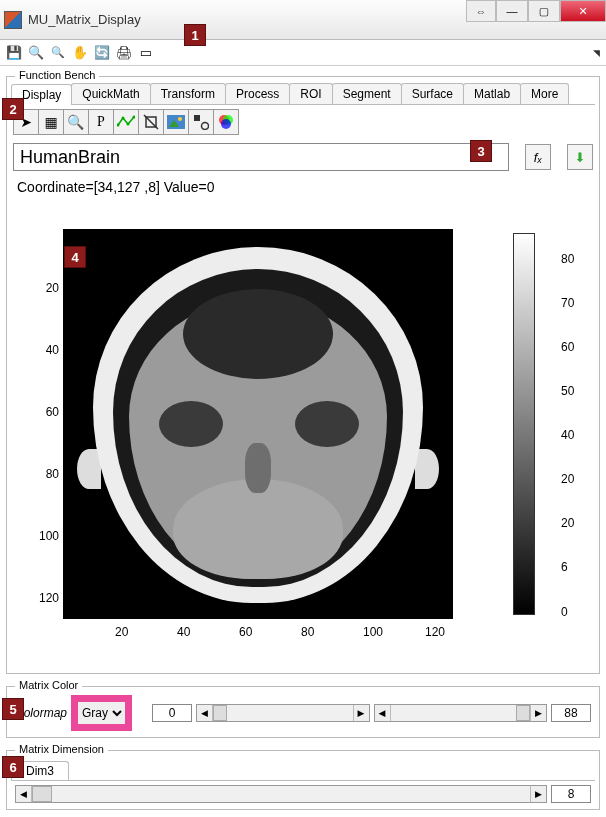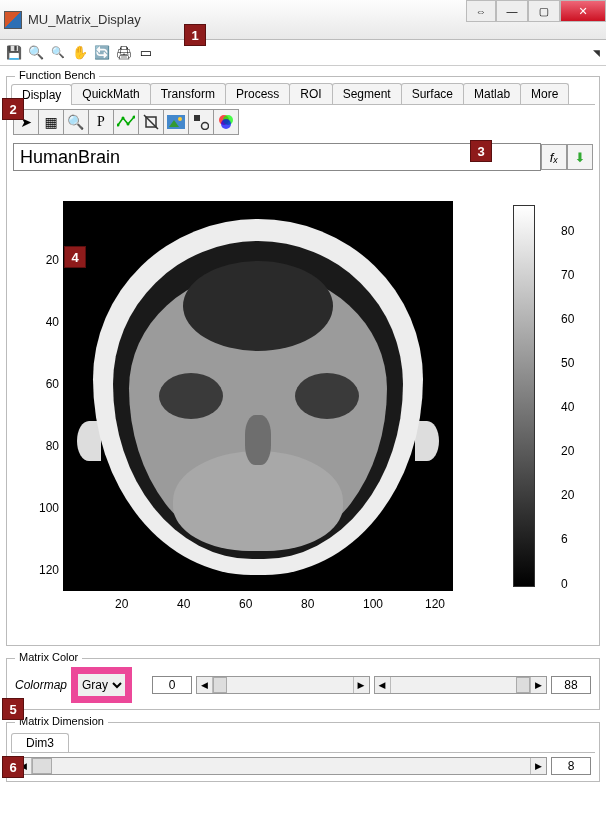--- a/index.html
+++ b/index.html
@@ -95,21 +95,21 @@
   width: 26px; height: 26px;
   border: 1px solid #999;
   background: #f2f2f2;
   display: flex; align-items: center; justify-content: center;
   font-size: 14px;
   cursor: pointer;
   margin-right: -1px;
 }
 
 
-.namebar { display: flex; align-items: center; margin: 4px 2px; gap: 0; }
+.namebar { display: flex; align-items: center; margin: 4px 2px; gap: 16px; }
 .nameinput {
   flex: 1;
   height: 28px;
   border: 1px solid #888;
   font-size: 18px;
   padding: 0 6px;
   font-family: Arial, sans-serif;
 }
 .smallbtn { width: 26px; height: 26px; border: 1px solid #999; background: #f4f4f4; display:flex; align-items:center; justify-content:center; font-size:13px; cursor:pointer; }
 
@@ -261,20 +261,21 @@
     </div>
 
     <div class="namebar">
       <input class="nameinput" value="HumanBrain" style="">
       <div class="smallbtn">
           <i>fₓ</i>
         </div>
       <div class="smallbtn" style="color:#3a3;">⬇</div>
     </div>
 
+    <div class="coord">Coordinate=[34,127  ,8] Value=0</div>
 
     <div class="plotzone">
 
       <div class="ytick" style="top:72px;">20</div>
       <div class="ytick" style="top:134px;">40</div>
       <div class="ytick" style="top:196px;">60</div>
       <div class="ytick" style="top:258px;">80</div>
       <div class="ytick" style="top:320px;">100</div>
       <div class="ytick" style="top:382px;">120</div>
 

